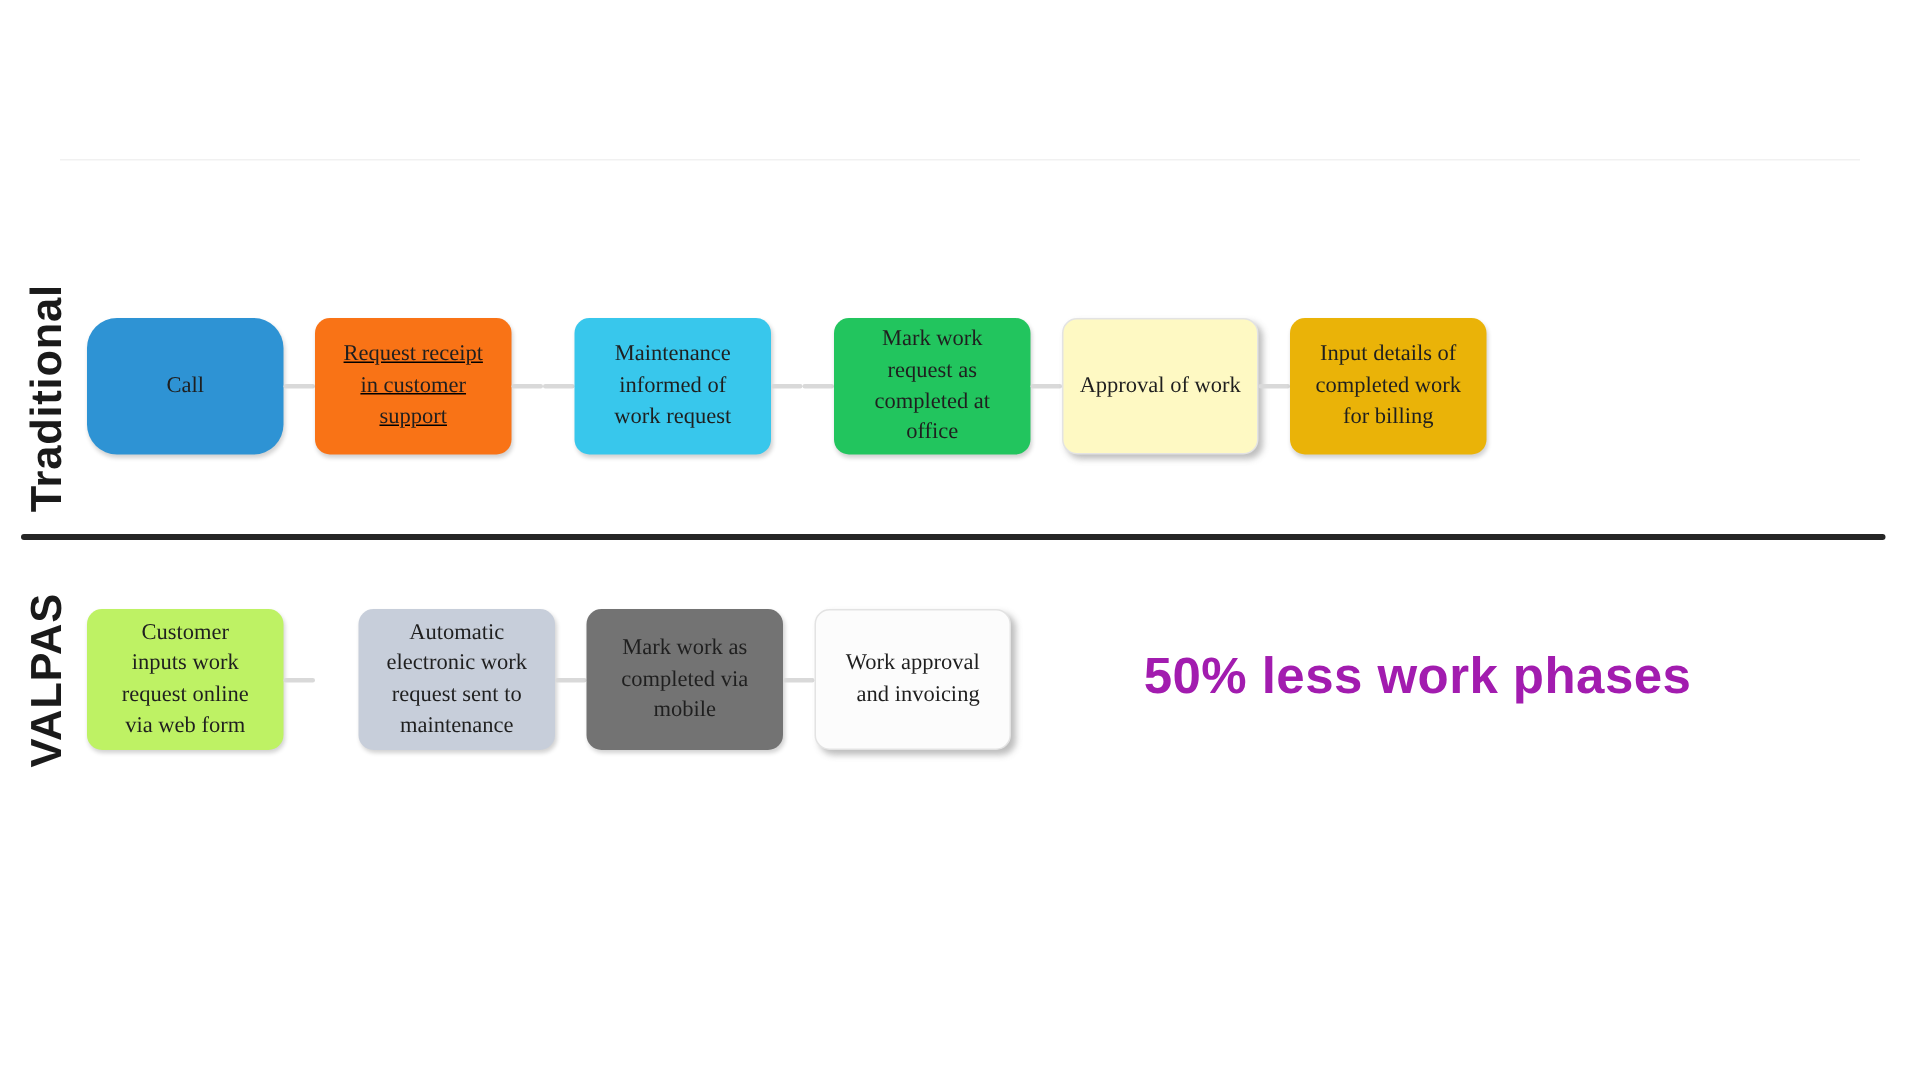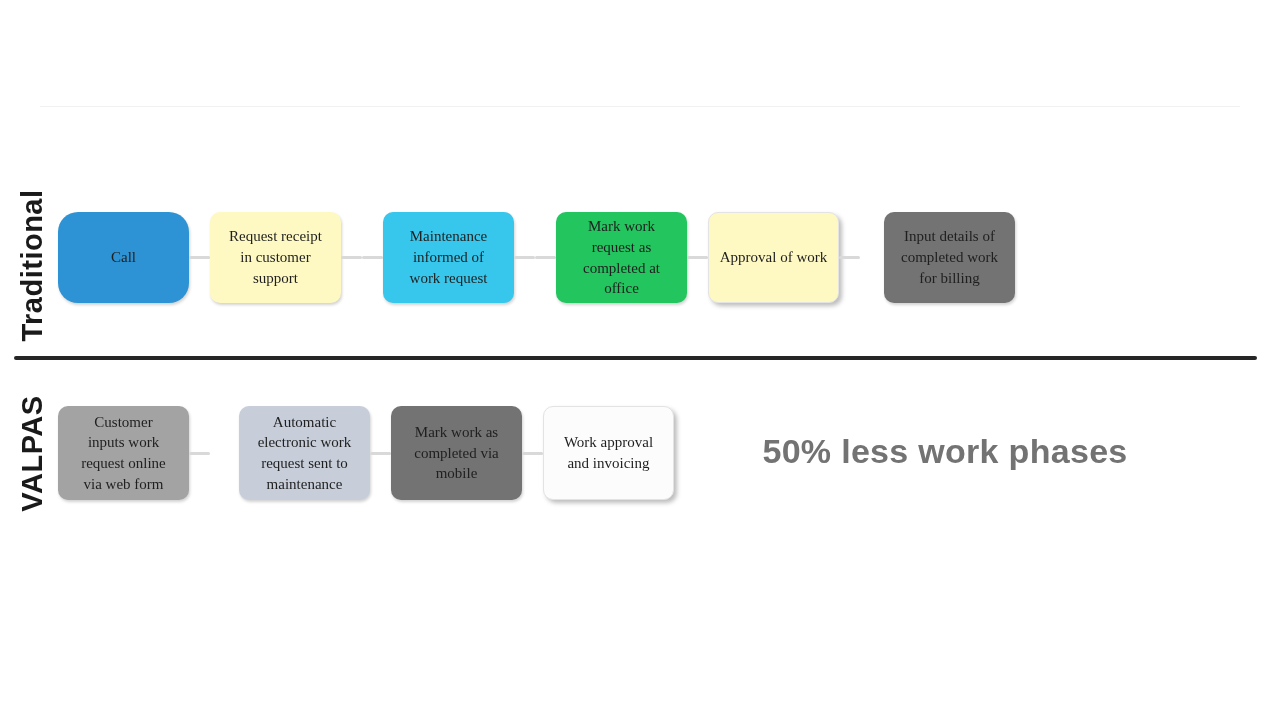--- a/index.html
+++ b/index.html
@@ -86,40 +86,40 @@
   }
   .headline {
     position: absolute;
     left: 695px;
     top: 432px;
     width: 500px;
     text-align: center;
     font-size: 34px;
     font-weight: 700;
     letter-spacing: 0.3px;
-    color: #737373;
+    color: #a21caf;
   }
 </style>
 </head>
 <body>
 
 <div class="canvas">
 
   <div class="faint-top-line"></div>
 
   <div class="side-label-wrap traditional">
     <span class="side-label">Traditional</span>
   </div>
 
   <div class="flow-row row1">
       <div class="step blue" style="background: rgb(46, 147, 212); border-radius: 20px;">
         <span>Call</span>
       </div>
       <div class="connector" style="background: rgb(217, 217, 217);"></div>
-      <div class="step gray" style="background: #fef9c3;">
+      <div class="step gray" style="background: #f97316; text-decoration: underline;">
         <span>Request receipt
 in customer
 support</span>
       </div>
       <div class="connector" style="background: rgb(217, 217, 217);"></div>
       <div class="connector" style="background: rgb(217, 217, 217);"></div>
       <div class="step cyan" style="background: rgb(56, 199, 236);">
         <span>Maintenance
 informed of
 work request</span>
@@ -130,55 +130,55 @@
         <span>Mark work
 request as
 completed at
 office</span>
       </div>
       <div class="connector" style="background: rgb(217, 217, 217);"></div>
       <div class="step white" style="background: #fef9c3; border: 1px solid rgb(227, 227, 227);">
         <span>Approval of work</span>
       </div>
       <div class="connector" style="background: rgb(217, 217, 217);"></div>
-      <div class="step gray" style="background: #737373; margin-left: 24px;">
+      <div class="step gray" style="background: #eab308;">
         <span>Input details of
 completed work
 for billing</span>
       </div>
     </div>
 
   <div class="divider" style="background: rgb(38, 38, 38);"></div>
 
   <div class="side-label-wrap valpas">
     <span class="side-label">VALPAS</span>
   </div>
 
   <div class="flow-row row2">
-      <div class="step blue" style="background: #a3a3a3;">
+      <div class="step blue" style="background: #bef264;">
         <span>Customer
 inputs work
 request online
 via web form</span>
       </div>
       <div class="connector" style="background: rgb(217, 217, 217);"></div>
       <div class="step gray" style="background: rgb(199, 206, 218); margin-left: 29px;">
         <span>Automatic
 electronic work
 request sent to
 maintenance</span>
       </div>
       <div class="connector" style="background: rgb(217, 217, 217);"></div>
       <div class="step gray" style="background: #737373;">
         <span>Mark work as
 completed via
 mobile</span>
       </div>
       <div class="connector" style="background: rgb(217, 217, 217);"></div>
-      <div class="step white" style="background: rgb(252, 252, 252); border: 1px solid rgb(227, 227, 227);">
+      <div class="step white" style="background: rgb(252, 252, 252); border: 1px solid rgb(227, 227, 227); text-align: right;">
         <span>Work approval
 and invoicing</span>
       </div>
     </div>
 
   <div class="headline">50% less work phases</div>
 
 </div>
 
 </body></html>

